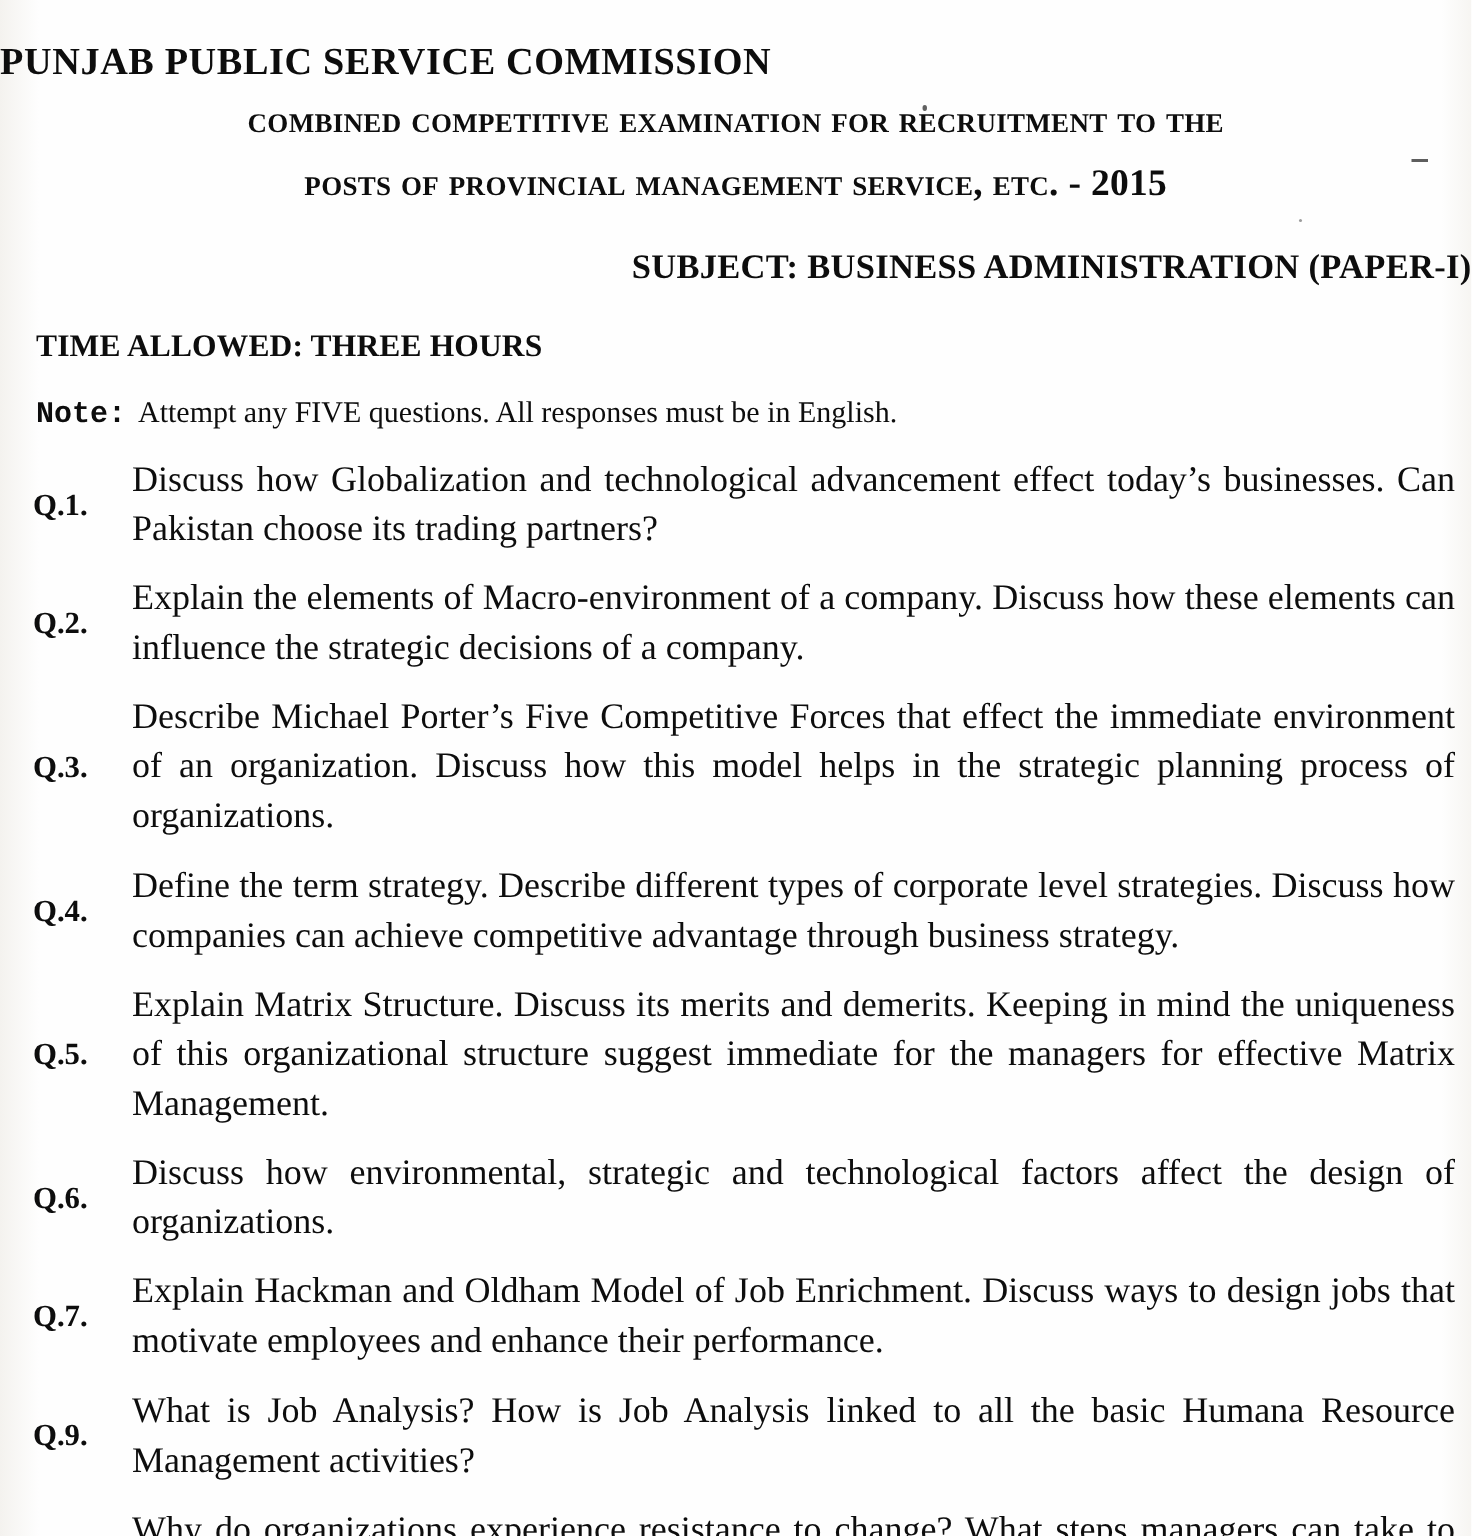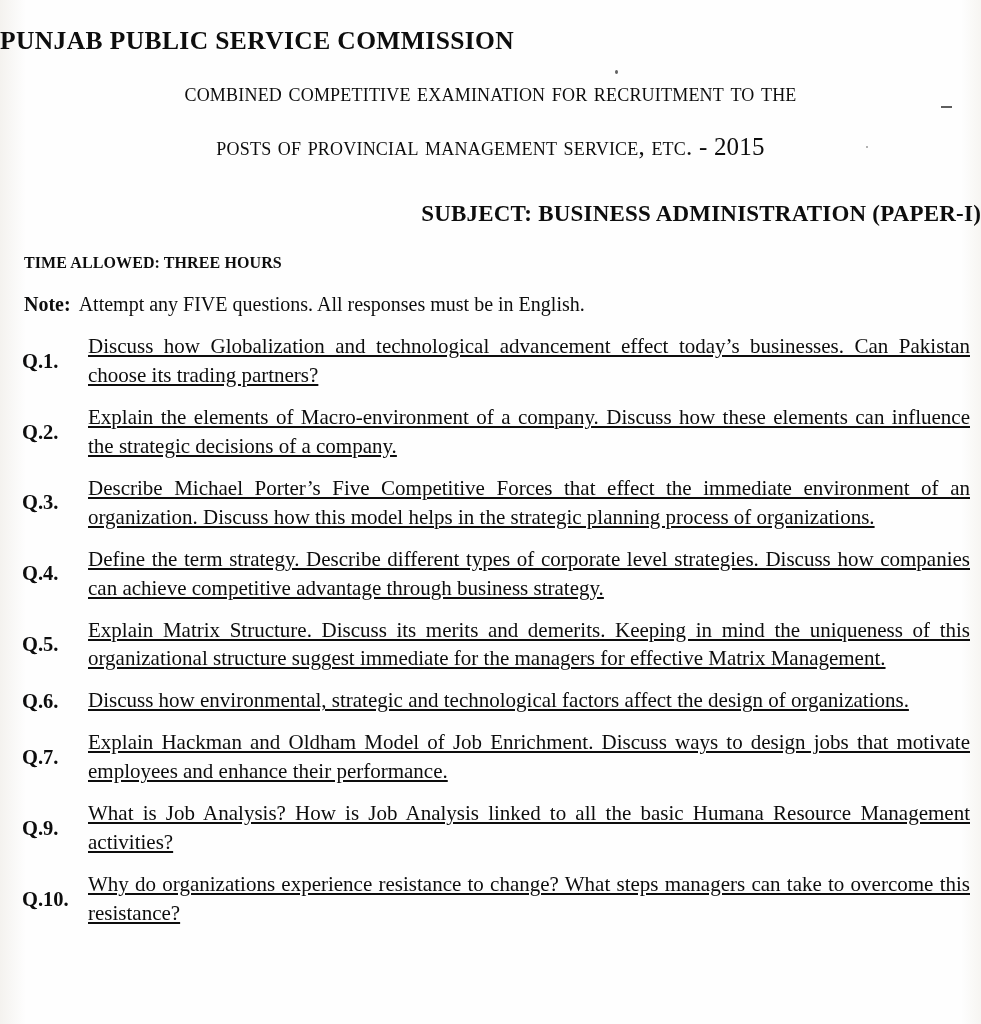--- a/index.html
+++ b/index.html
@@ -40,63 +40,64 @@
   .title-main {
     font-weight: bold;
     font-size: 25.5px;
     letter-spacing: 0.4px;
     margin: 0;
     padding-top: 28px;
     line-height: 1.05;
     text-align: left;
   }
   .title-sub {
-    font-weight: normal;
+    font-weight: bold;
     font-size: 25px;
     font-variant: small-caps;
     text-transform: lowercase;
     letter-spacing: 0.2px;
     line-height: 1.32;
-    margin: 12px;
+    margin: 0;
     padding-top: 9px;
     text-align: center;
   }
 
   .subject {
     font-weight: bold;
     font-size: 23px;
     letter-spacing: 0.2px;
     text-align: right;
     margin: 0;
     padding-top: 26px;
   }
 
   
   .meta-row {
     display: flex;
     justify-content: space-between;
     align-items: center;
     font-weight: bold;
-    font-size: 16px;
+    font-size: 21px;
     letter-spacing: 0.1px;
     margin: 0;
     padding: 27px 11px 0 24px;
   }
 
   
   .note {
     display: flex;
     align-items: baseline;
     font-size: 20px;
     padding: 21px 0 0 24px;
   }
   .note-label {
     font-weight: bold;
     flex: 0 0 auto;
     padding-right: 8px;
+    font-family: Liberation Mono, monospace;
   }
   .note-text {
     flex: 1 1 auto;
   }
 
   
   .questions {
     padding: 16px 11px 0 22px;
   }
   .q-row {
@@ -106,26 +107,25 @@
   }
   .q-label {
     flex: 0 0 66px;
     font-weight: bold;
     font-size: 20.5px;
     line-height: 1.38;
     white-space: nowrap;
   }
   .q-text {
     flex: 1 1 auto;
-    font-size: 21px;
+    font-size: 24px;
     line-height: 1.38;
     text-align: justify;
     text-justify: inter-word;
     hyphens: none;
-    text-decoration: underline;
   }
 
   
   .artifact {
     position: absolute;
     background: #3a3a3a;
     pointer-events: none;
   }
   .artifact.dash {
     left: 941px;

